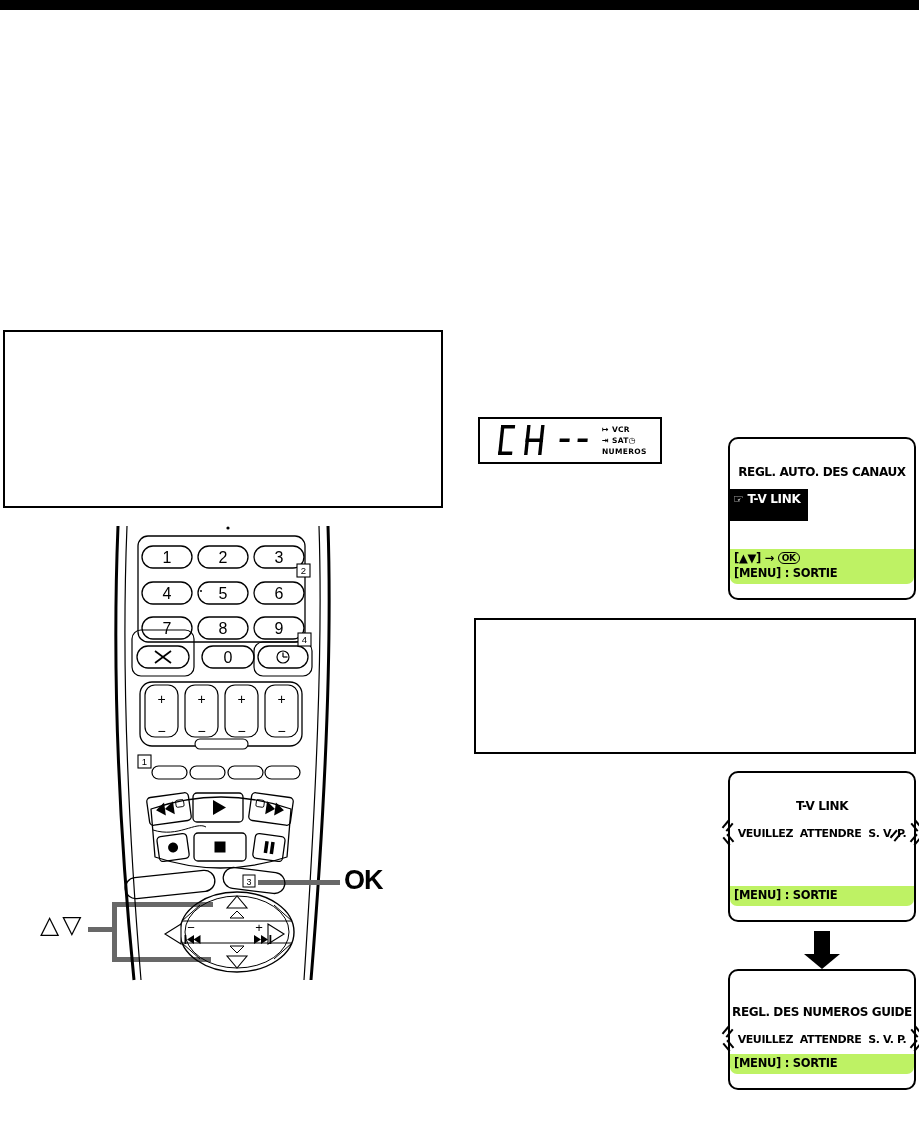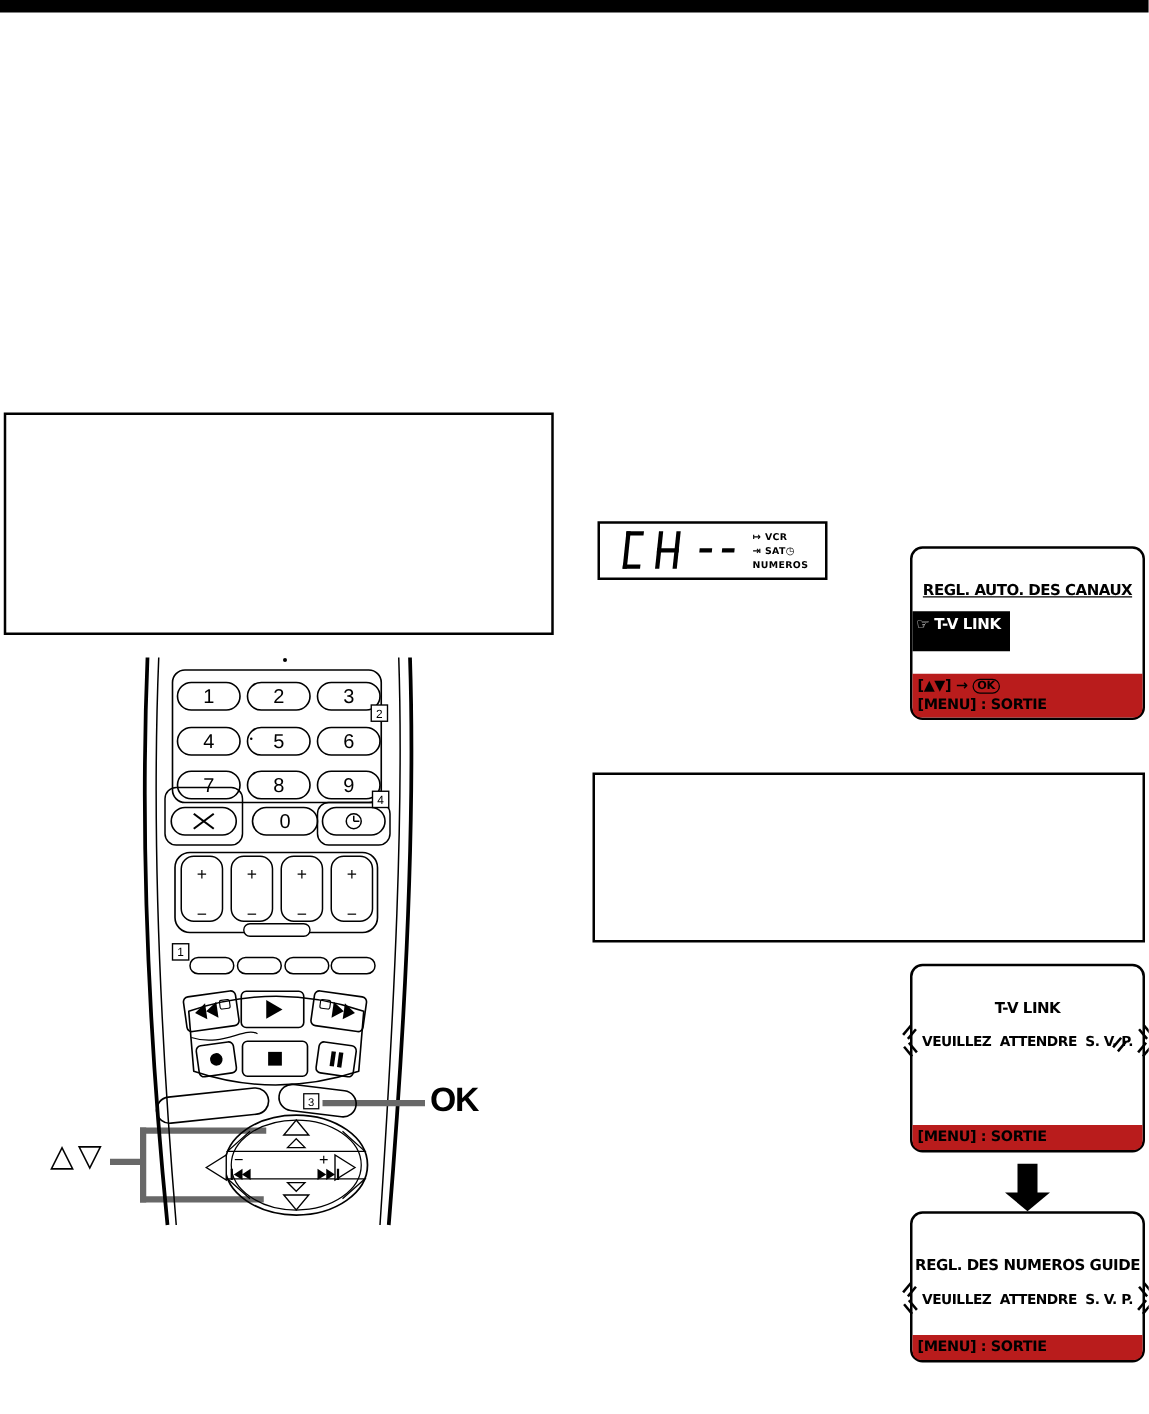--- a/index.html
+++ b/index.html
@@ -17,31 +17,31 @@
   
   #vcr-panel{left:478px;top:377px;width:180px;height:43px;border:2px solid #000;
              display:flex;align-items:center;margin-top:40px;}
   #vcr-labels{margin-left:8px;font-weight:bold;font-size:7.5px;line-height:11px;
               letter-spacing:.3px;white-space:nowrap;font-family:"DejaVu Sans",sans-serif;}
   #vcr-labels .ind-icon{font-size:8px;}
 
   
   .crt{border:2.5px solid #000;border-radius:10px;background:#fff;box-sizing:border-box;
        font-family:"DejaVu Sans",sans-serif;font-weight:bold;color:#000;}
-  #screen-auto{left:728px;top:437px;width:188px;height:139px;text-decoration:underline;}
+  #screen-auto{left:728px;top:437px;width:188px;height:163px;}
   #screen-tvlink{left:728px;top:771px;width:188px;height:151px;}
   #screen-guide{left:728px;top:969px;width:188px;height:121px;}
   .crt .title{text-align:center;font-size:12px;letter-spacing:-.4px;white-space:pre;}
   #screen-auto .title{margin-top:26px;}
   #screen-tvlink .title{margin-top:26px;}
   #screen-guide .title{margin-top:34px;}
   .hl-row{position:absolute;left:0;top:50px;background:#000;color:#fff;height:20px;
           line-height:20px;padding:0 7px 12px 3px;font-size:12px;letter-spacing:-.3px;}
   .hl-row .hand{font-size:12px;margin-right:4px;}
-  .crt .footer{position:absolute;left:0;right:0;bottom:0;background:#b91c1c;
+  .crt .footer{position:absolute;left:0;right:0;bottom:14px;background:#bef264;
                border-radius:0 0 7px 7px;padding:2px 4px 3px 4px;font-size:11.5px;
                letter-spacing:-.3px;line-height:15px;white-space:nowrap;margin-top:33px;}
   .ok-pill{display:inline-block;border:1.5px solid #000;border-radius:8px;font-size:9px;
            line-height:10px;padding:0 3px;vertical-align:1px;}
   .msg-wrap{text-align:center;margin-top:9px;}
   .msg{display:inline-block;position:relative;font-size:11px;letter-spacing:-.4px;white-space:pre;}
   .tick{position:absolute;width:10px;height:8px;}
   .tick::before,.tick::after{content:"";position:absolute;left:0;width:10px;height:1.8px;background:#000;}
   .tick::before{top:0;}.tick::after{top:5px;}
   .t-tl{left:-15px;top:-5px;transform:rotate(-50deg);}

